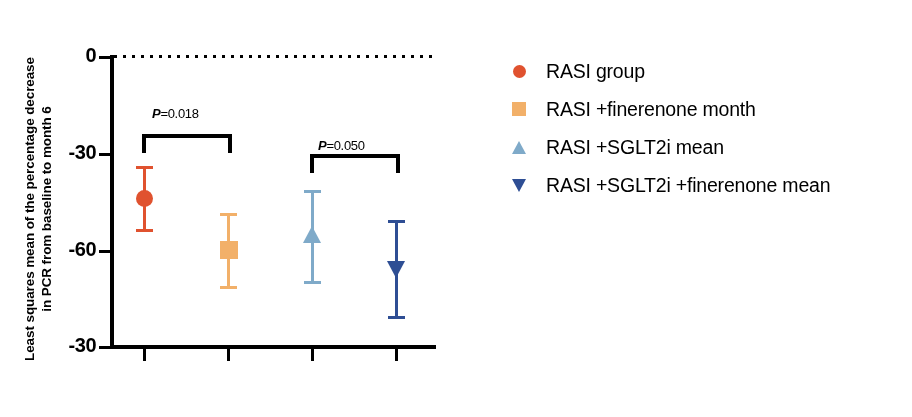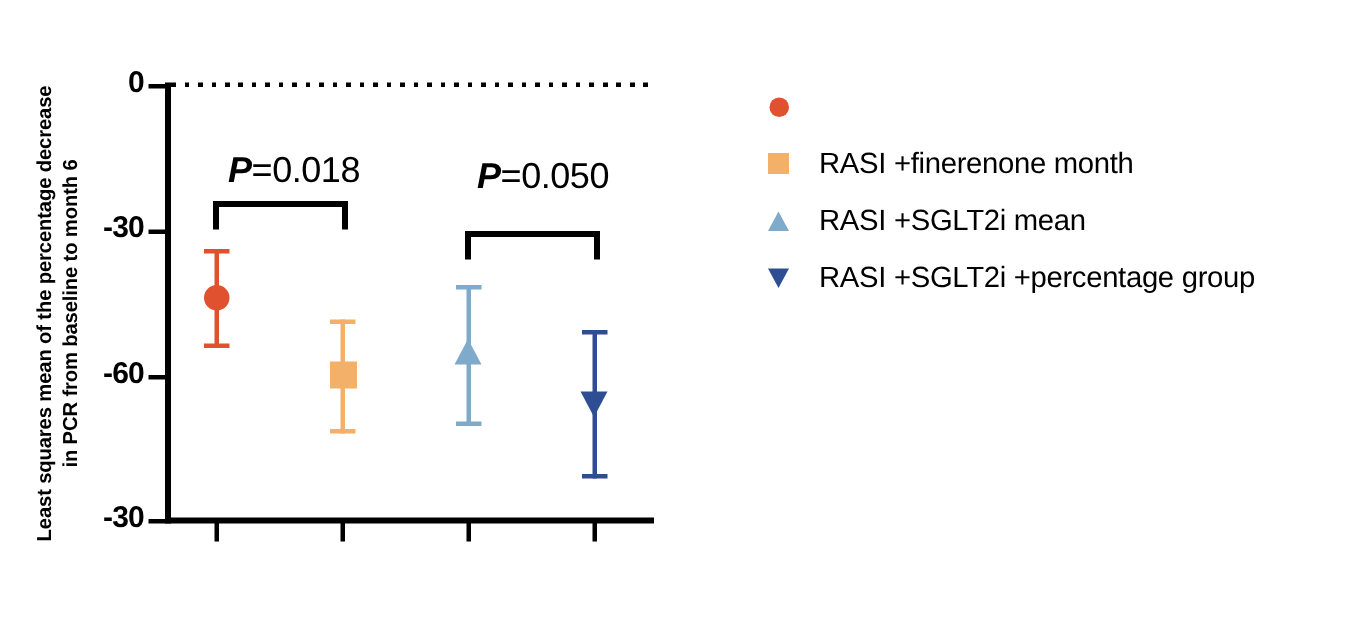--- a/index.html
+++ b/index.html
@@ -167,21 +167,21 @@
     background: #000;
   }
   .bracket .leg {
     position: absolute;
     top: 0;
     width: 4px;
     background: #000;
   }
   .pval {
     position: absolute;
-    font-size: 24px;
+    font-size: 13px;
     line-height: 20px;
     white-space: nowrap;
     letter-spacing: -0.3px;
   }
   .pval .pit {
     font-weight: bold;
     font-style: italic;
   }
 
   
@@ -285,21 +285,21 @@
 
     <div class="pval" style="left:152px; top:104px;">
       <span class="pit">P</span><span>=0.018</span>
     </div>
     <div class="bracket" style="left:142px; top:134px; width:90px;">
       <div class="top" style="width:90px;"></div>
       <div class="leg" style="left:0px;  height:19px;"></div>
       <div class="leg" style="left:86px; height:19px;"></div>
     </div>
 
-    <div class="pval" style="left:318px; top:108px;">
+    <div class="pval" style="left:318px; top:136px;">
       <span class="pit">P</span><span>=0.050</span>
     </div>
     <div class="bracket" style="left:310px; top:154px; width:90px;">
       <div class="top" style="width:90px;"></div>
       <div class="leg" style="left:0px;  height:19px;"></div>
       <div class="leg" style="left:86px; height:19px;"></div>
     </div>
 
     <div class="series" style="left:144px; top:166px; width:1px; height:66px;">
       <div class="ebar" style="top:0px; height:66px; background:#E0522F;"></div>
@@ -330,38 +330,39 @@
     </div>
 
   </div>
 
   <div class="legend">
 
     <div class="legend-row">
       <span class="legend-key">
         <span class="key-inner k-circle" style="background:#E0522F;"></span>
       </span>
+      <span class="legend-text">RASI group</span>
     </div>
 
     <div class="legend-row">
       <span class="legend-key">
         <span class="key-inner k-square" style="background:#F2B069;"></span>
       </span>
       <span class="legend-text">RASI +finerenone month</span>
     </div>
 
     <div class="legend-row">
       <span class="legend-key">
         <span class="key-inner k-tri-up" style="border-bottom-color:#7FAAC9;"></span>
       </span>
       <span class="legend-text">RASI +SGLT2i mean</span>
     </div>
 
     <div class="legend-row">
       <span class="legend-key">
         <span class="key-inner k-tri-down" style="border-top-color:#2E4E94;"></span>
       </span>
-      <span class="legend-text">RASI +SGLT2i +percentage group</span>
+      <span class="legend-text">RASI +SGLT2i +finerenone mean</span>
     </div>
 
   </div>
 
 </div>
 
 </body></html>

